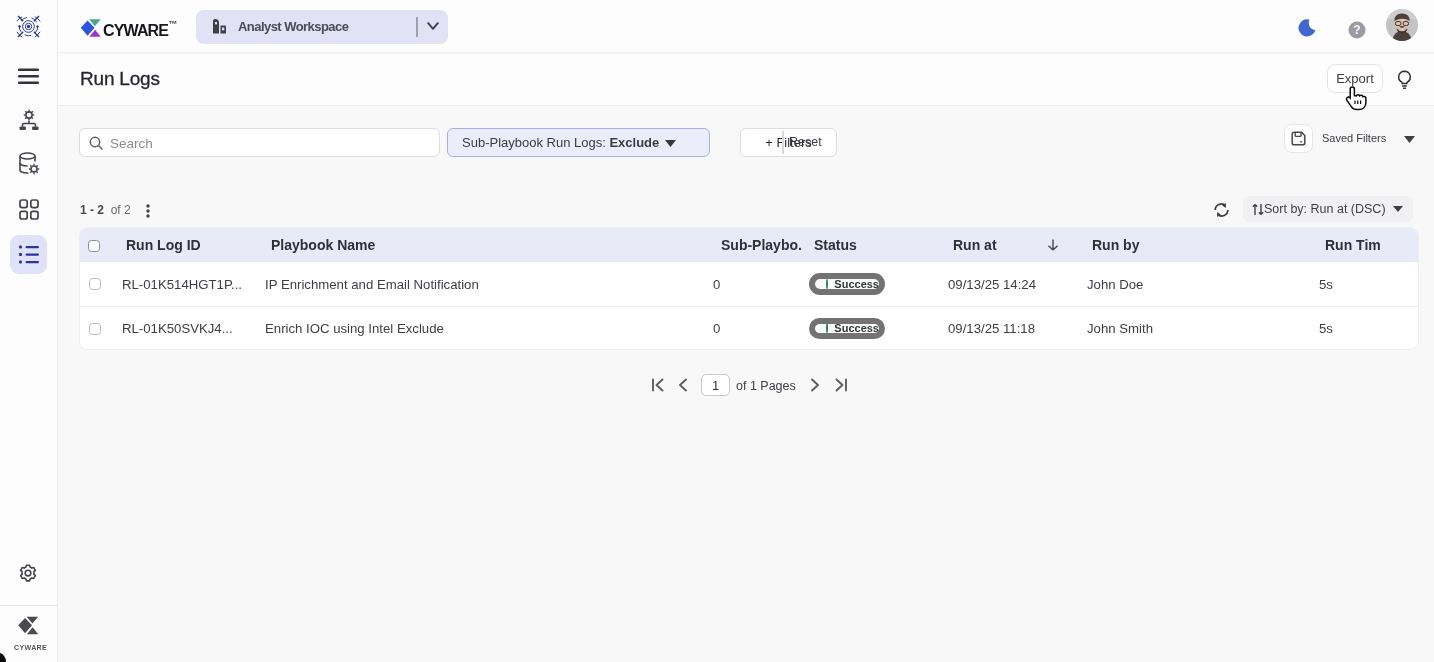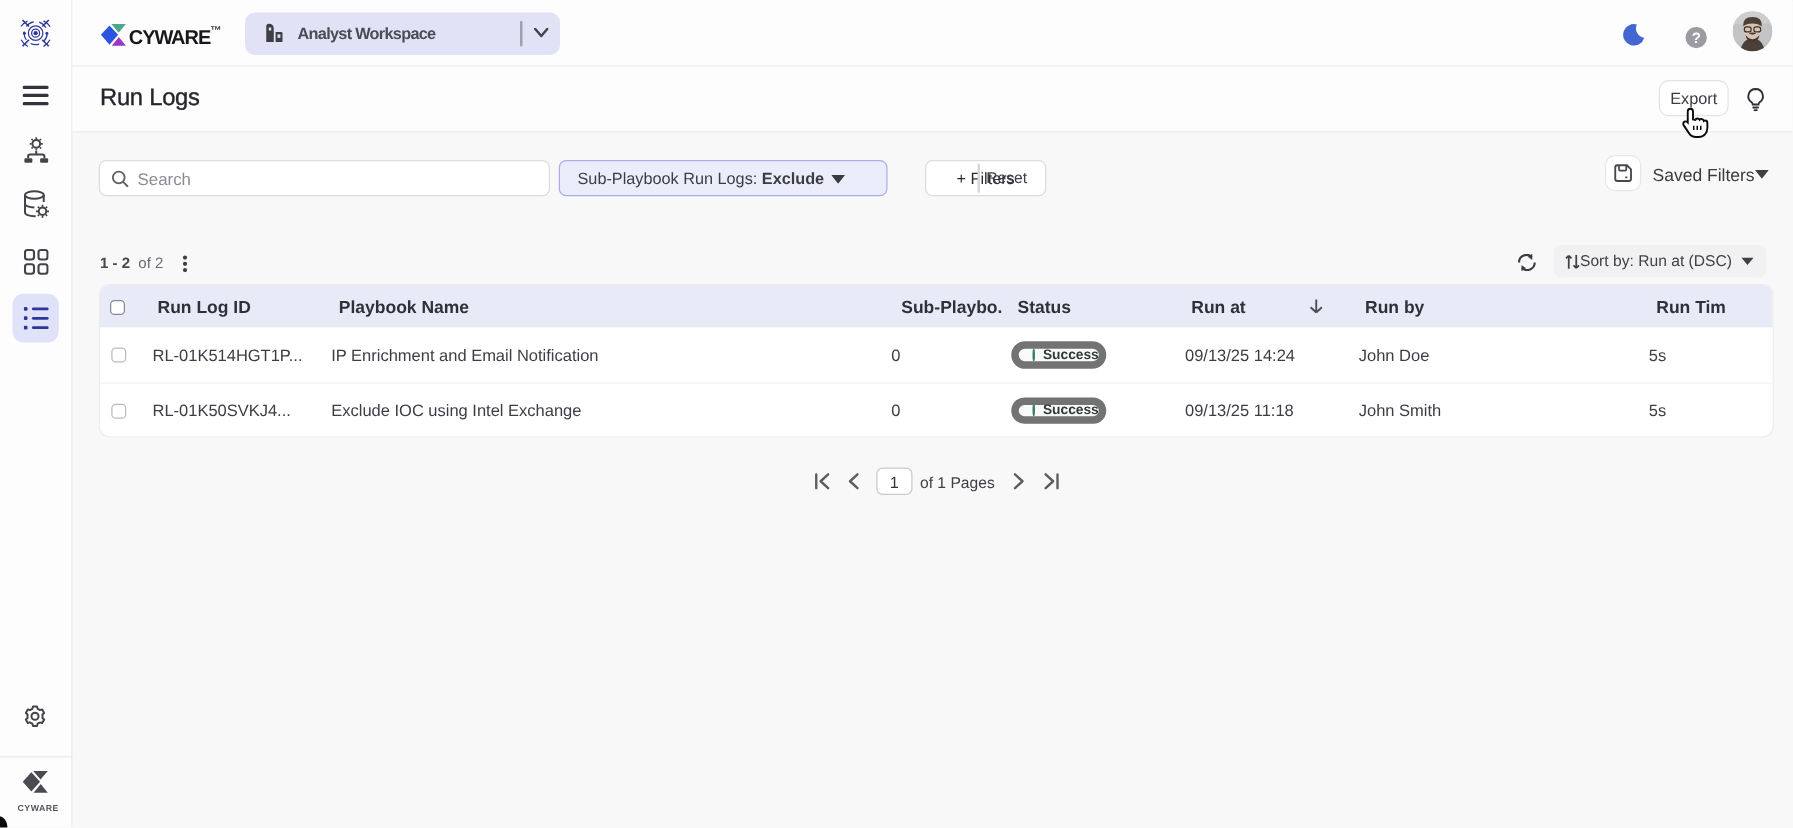--- a/index.html
+++ b/index.html
@@ -22,21 +22,21 @@
 #runlogs{position:absolute;left:80px;top:68px;font-size:19px;font-weight:500;letter-spacing:-0.2px;color:#26262e;-webkit-text-stroke:0.3px #26262e}
 #exportbtn{position:absolute;left:1327px;top:64px;width:56px;height:29px;background:#fff;border:1px solid #e3e3e7;border-radius:8px;display:flex;align-items:center;justify-content:center;font-size:13px;font-weight:500;color:#3c3c44}
 
 #search{position:absolute;left:79px;top:128px;width:361px;height:29px;background:#fff;border:1px solid #dcdce1;border-radius:6px}
 #search .ph{position:absolute;left:30px;top:7px;font-size:13.5px;color:#8b8b93}
 #subpb{position:absolute;left:447px;top:128px;width:263px;height:29px;background:#ecedfa;border:1px solid #abadea;border-radius:6px;display:flex;align-items:center;font-size:13px;color:#3b3c44}
 #filtersbtn{position:absolute;left:740px;top:128px;width:97px;height:29px;background:#fff;border:1px solid #dcdce1;border-radius:6px;display:flex;align-items:center;justify-content:center;font-size:13px;font-weight:500;color:#2b2b32}
 #fsep{position:absolute;left:782px;top:131px;width:1.5px;height:23px;background:#d8d8dc}
 #reset{position:absolute;left:789px;top:135px;font-size:12.5px;font-weight:500;color:#3e3e45}
 #savebtn{position:absolute;left:1284px;top:124px;width:29px;height:29px;background:#fff;border:1px solid #e7e7ea;border-radius:8px;display:flex;align-items:center;justify-content:center}
-#savedfilters{position:absolute;left:1322px;top:132px;font-size:14px;color:#3a3a41}
+#savedfilters{position:absolute;left:1322px;top:132px;font-size:11px;color:#3a3a41}
 
 #countrow{position:absolute;left:80px;top:203px;font-size:12px;color:#6a6a72}
 #countrow b{color:#47474e;font-weight:700}
 #sortpill{position:absolute;left:1243px;top:196px;width:170px;height:26px;background:#f1f1f3;border-radius:6px;display:flex;align-items:center;font-size:12.5px;color:#3f3f46}
 
 #table{position:absolute;left:79px;top:227px;width:1340px;height:123px;background:#fff;border:1px solid #ededf0;border-radius:9px;overflow:hidden}
 #thead{position:absolute;left:0;top:0;width:100%;height:34px;background:#e8ebf7}
 .th{position:absolute;top:0;height:34px;display:flex;align-items:center;font-size:14px;font-weight:700;color:#2e3138}
 .row{position:absolute;left:0;width:100%;height:44.5px;background:#fff}
 #row1{top:34px;border-bottom:1px solid #efeff1}
@@ -282,21 +282,21 @@
     <div class="td" style="left:185px">IP Enrichment and Email Notification</div>
     <div class="td" style="left:633px">0</div>
     <div class="pill"><span class="dot"></span>Success</div>
     <div class="td" style="left:868px">09/13/25 14:24</div>
     <div class="td" style="left:1007px">John Doe</div>
     <div class="td" style="left:1239px">5s</div>
   </div>
   <div class="row" id="row2">
     <div class="cb" style="left:9px;top:16px;border:1.5px solid #babac2"></div>
     <div class="td" style="left:42px">RL-01K50SVKJ4...</div>
-    <div class="td" style="left:185px">Exclude IOC using Intel Exchange</div>
+    <div class="td" style="left:185px">Enrich IOC using Intel Exclude</div>
     <div class="td" style="left:633px">0</div>
     <div class="pill"><span class="dot"></span>Success</div>
     <div class="td" style="left:868px">09/13/25 11:18</div>
     <div class="td" style="left:1007px">John Smith</div>
     <div class="td" style="left:1239px">5s</div>
   </div>
 </div>
 
 <svg class="pagearrow" style="left:651px" width="14" height="14" viewBox="0 0 14 14">
   <path d="M2 1.5 V12.5 M11.5 1.5 L5.5 7 L11.5 12.5" fill="none" stroke="#5a5d63" stroke-width="1.9" stroke-linecap="round" stroke-linejoin="round"></path>

